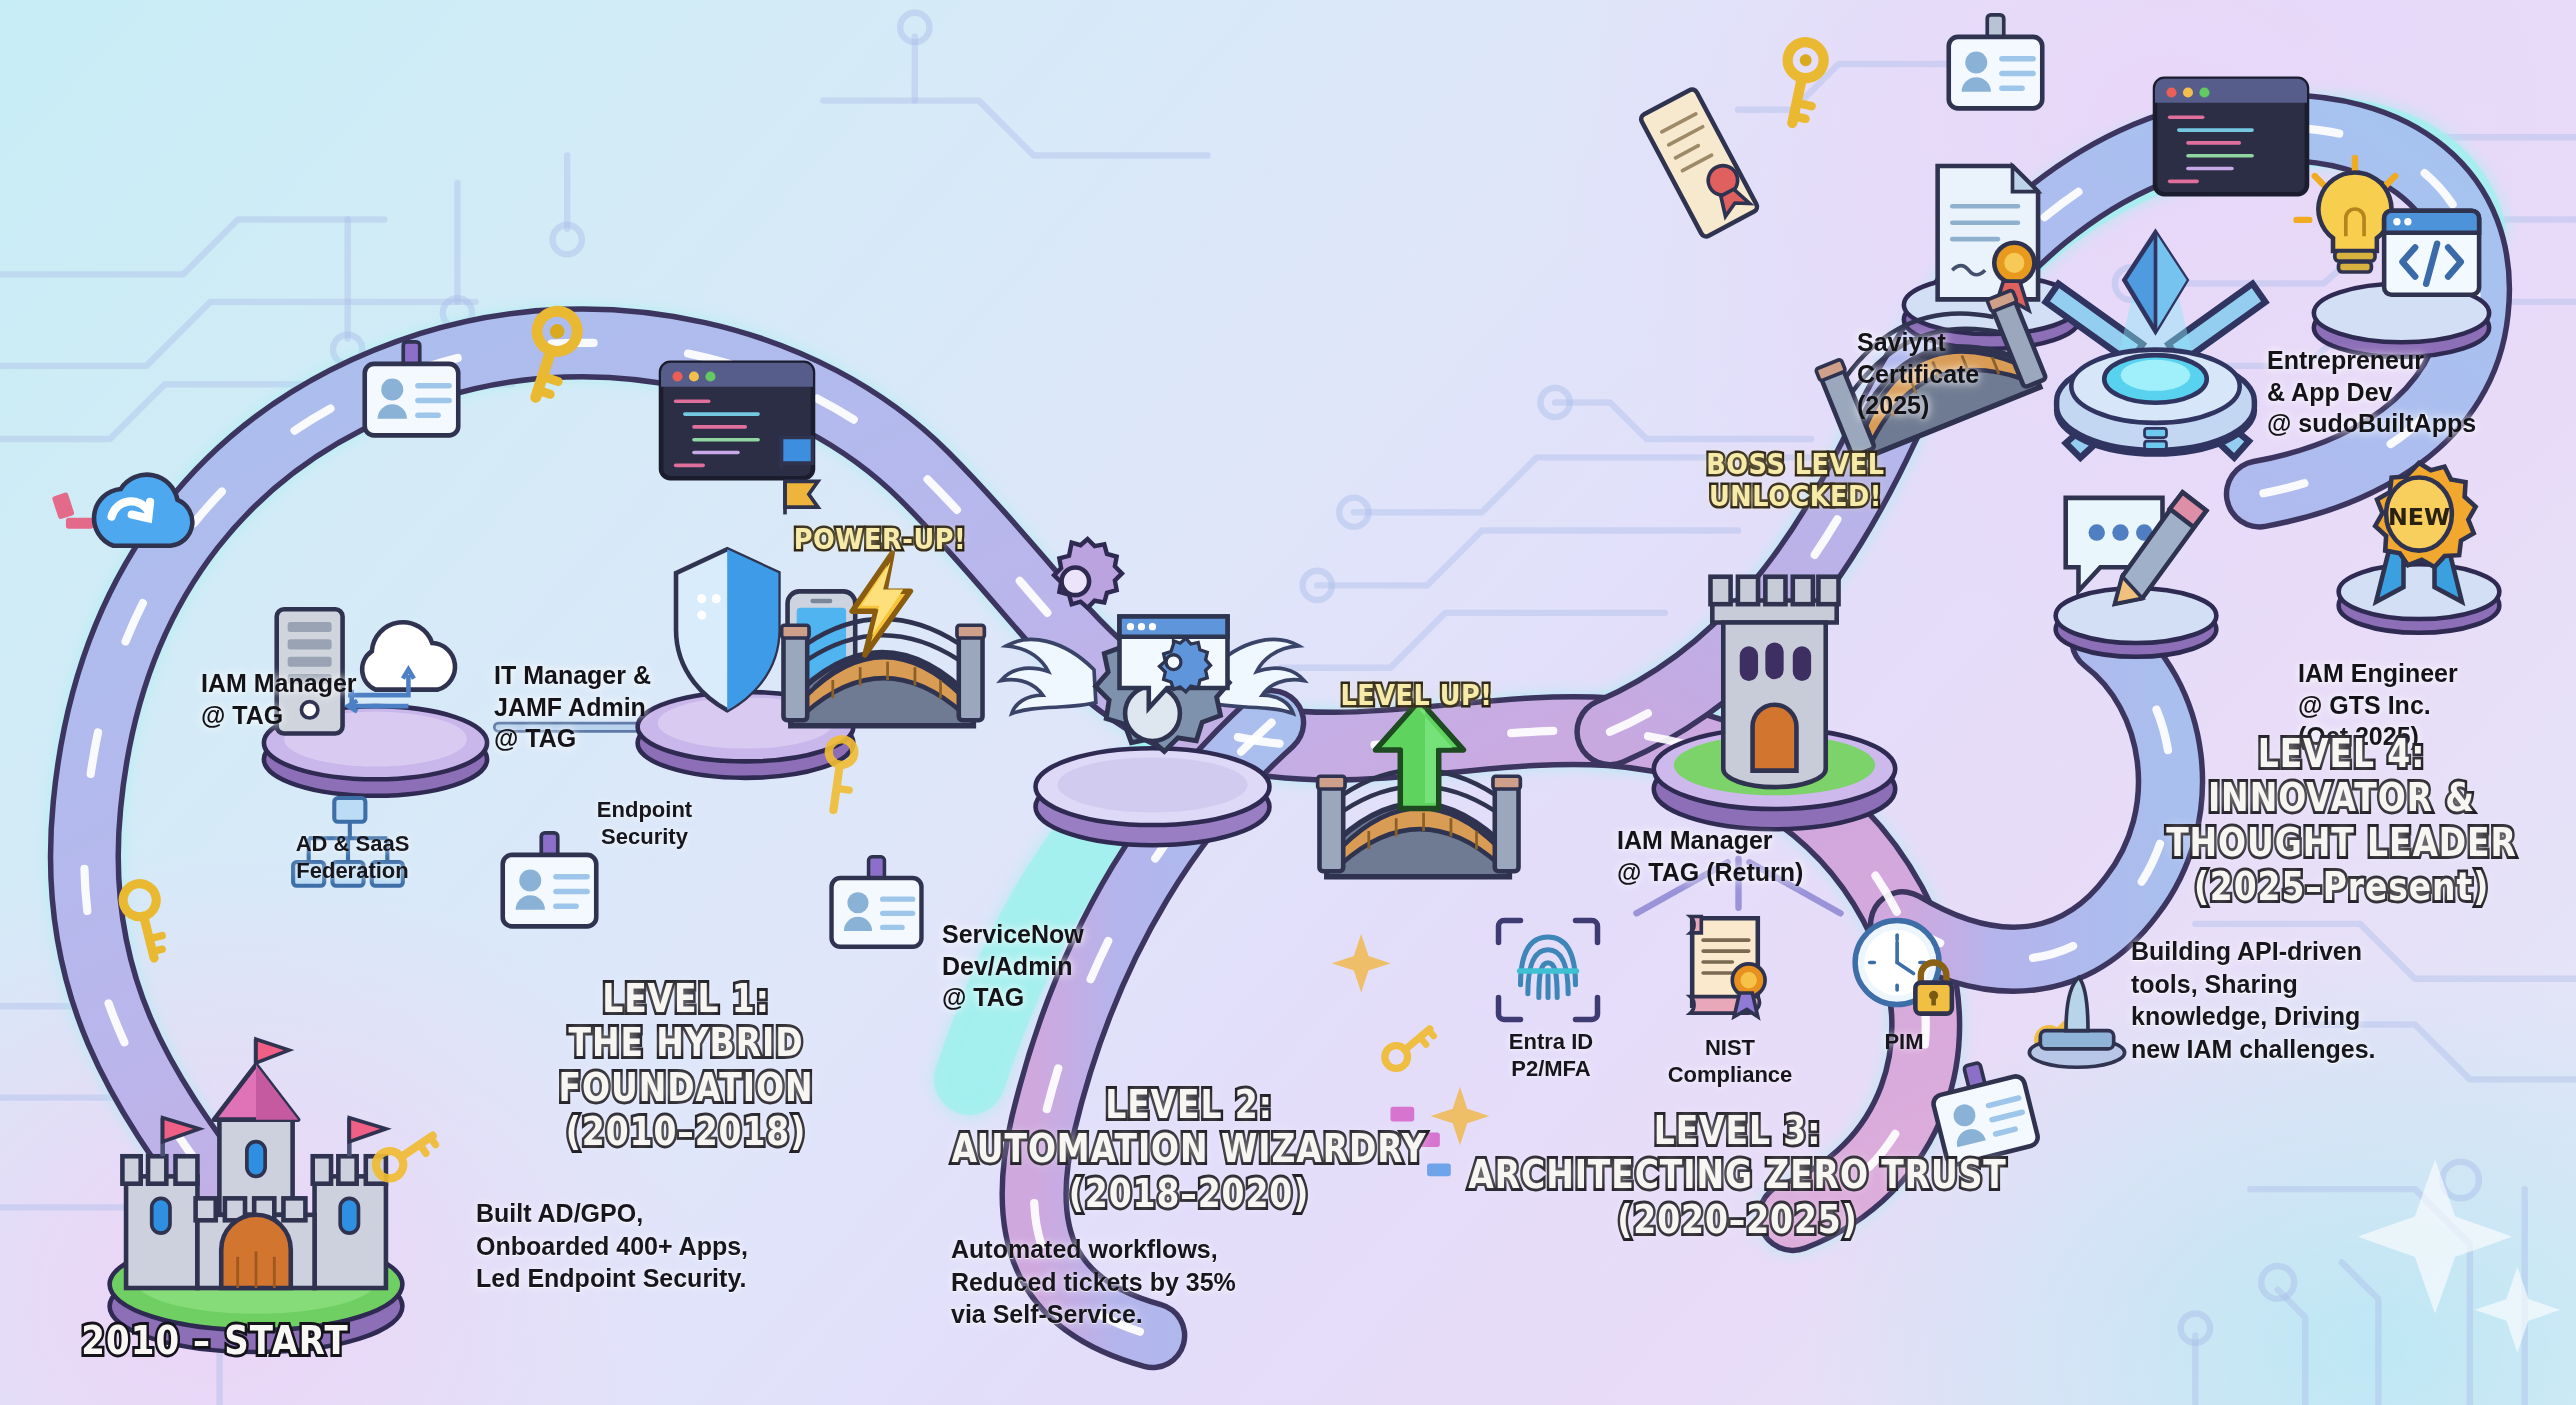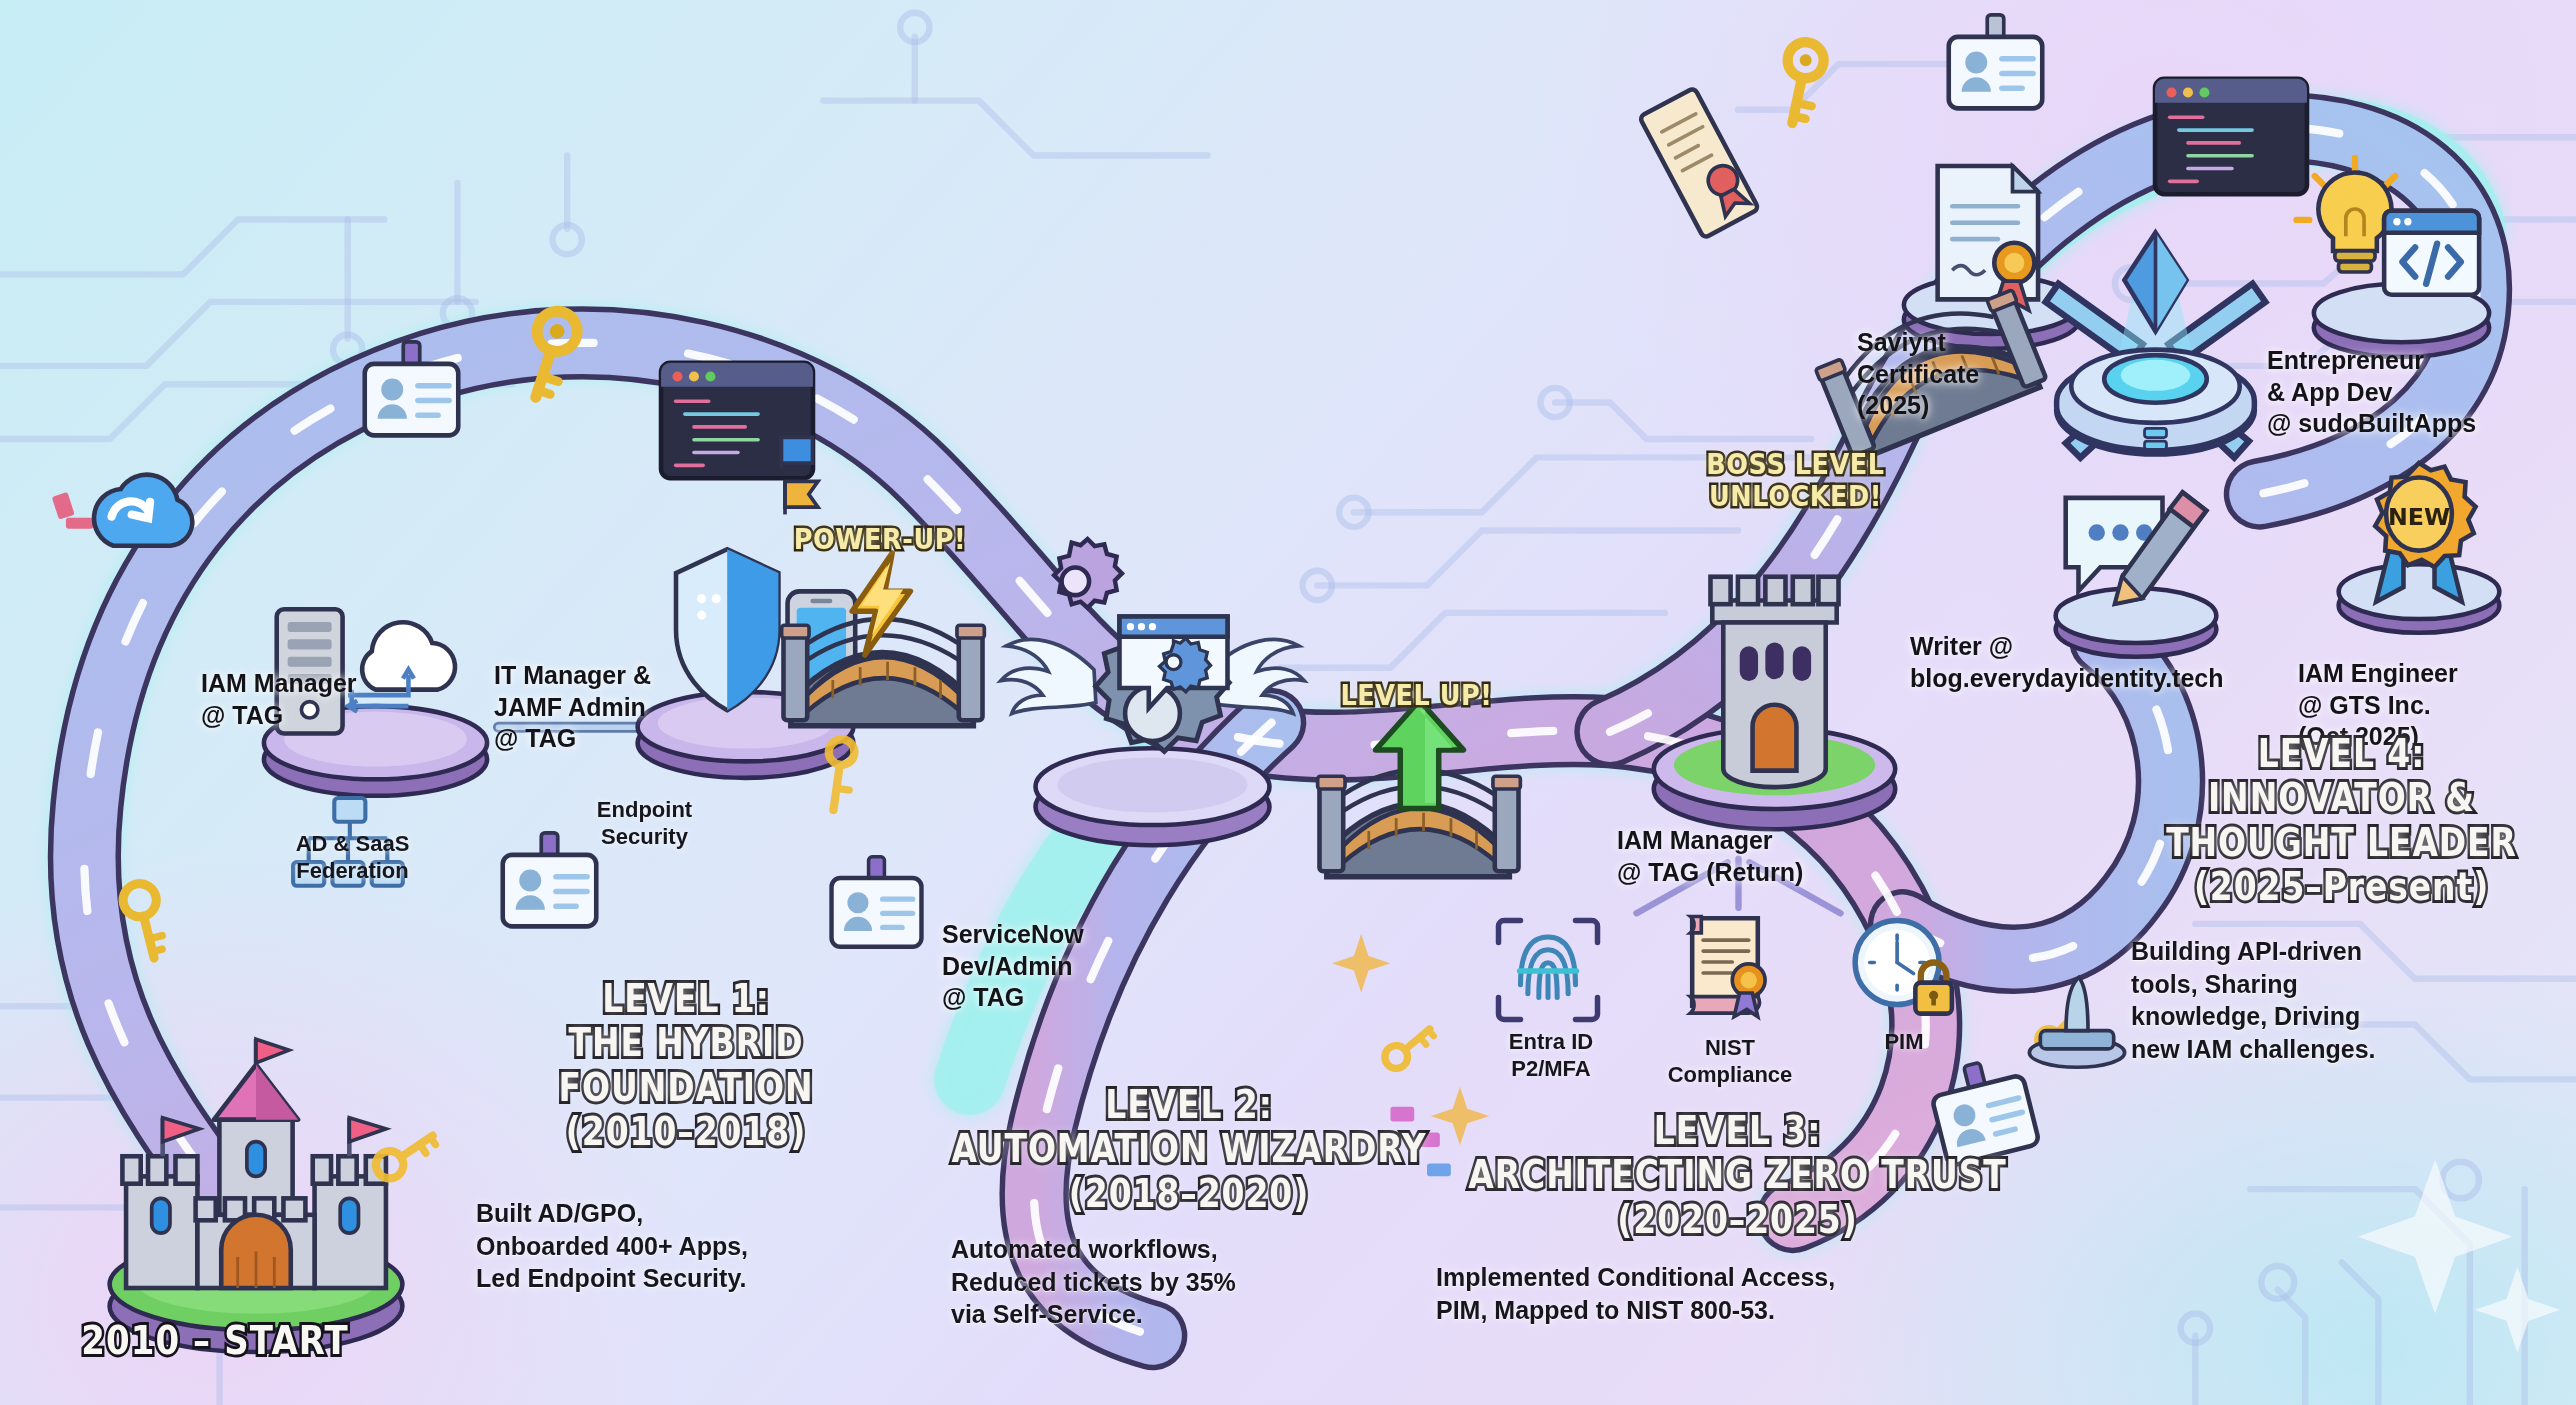--- a/index.html
+++ b/index.html
@@ -869,22 +869,20 @@
   <div class="sub-label" style="left: 1643px; top: 1034px; width: 174px; white-space: pre-line;">NIST
 Compliance</div>
   <div class="sub-label" style="left:1826px; top:1028px; width:156px;">PIM</div>
 
   <div class="node-label" style="left: 1857px; top: 327px; width: 265px; white-space: pre-line;">Saviynt
 Certificate
 (2025)</div>
   <div class="node-label" style="left: 2267px; top: 345px; width: 293px; white-space: pre-line;">Entrepreneur
 &amp; App Dev
 @ sudoBuiltApps</div>
-  <div class="node-label" style="left: 1910px; top: 631px; width: 457px; white-space: pre-line;">Writer @
-blog.everydayidentity.tech</div>
   <div class="node-label" style="left: 2298px; top: 658px; width: 265px; white-space: pre-line;">IAM Engineer
 @ GTS Inc.
 (Oct 2025)</div>
 
   <div class="badge" style="left:770px; top:523px; width:220px;">POWER-UP!</div>
   <div class="badge" style="left:1325px; top:679px; width:183px;">LEVEL UP!</div>
   <div class="badge" style="left:1681px; top:448px; width:229px; white-space:pre-line;">BOSS LEVEL
 UNLOCKED!</div>
 
   <div class="start-label" style="left:55px; top:1317px; width:320px;">2010 – START</div>
@@ -900,22 +898,20 @@
   <div class="lvl" style="left:933px; top:1083px; width:512px; white-space:pre-line;">LEVEL 2:
 AUTOMATION WIZARDRY
 (2018–2020)</div>
   <div class="lvl-desc" style="left:951px; top:1233px; width:476px; white-space:pre-line;">Automated workflows,
 Reduced tickets by 35%
 via Self-Service.</div>
 
   <div class="lvl" style="left:1445px; top:1109px; width:585px; white-space:pre-line;">LEVEL 3:
 ARCHITECTING ZERO TRUST
 (2020–2025)</div>
-  <div class="lvl-desc" style="left:1436px; top:1261px; width:604px; white-space:pre-line;">Implemented Conditional Access,
-PIM, Mapped to NIST 800-53.</div>
 
   <div class="lvl" style="left:2113px; top:732px; width:457px; white-space:pre-line;">LEVEL 4:
 INNOVATOR &amp;
 THOUGHT LEADER
 (2025–Present)</div>
   <div class="lvl-desc" style="left:2131px; top:935px; width:421px; white-space:pre-line;">Building API-driven
 tools, Sharing
 knowledge, Driving
 new IAM challenges.</div>
 

